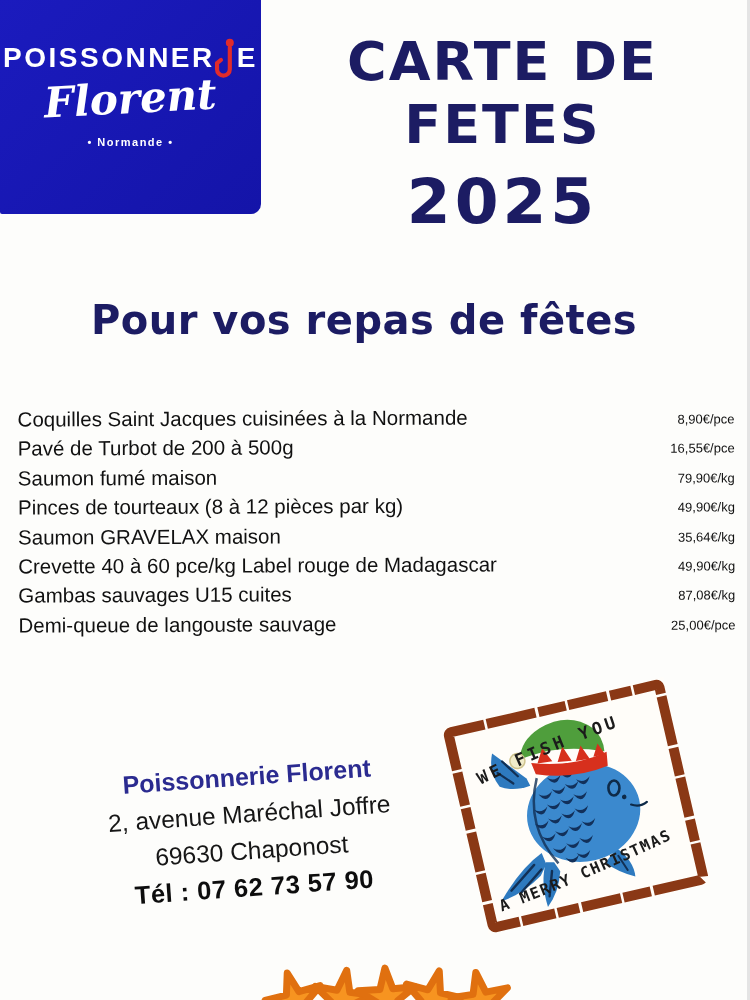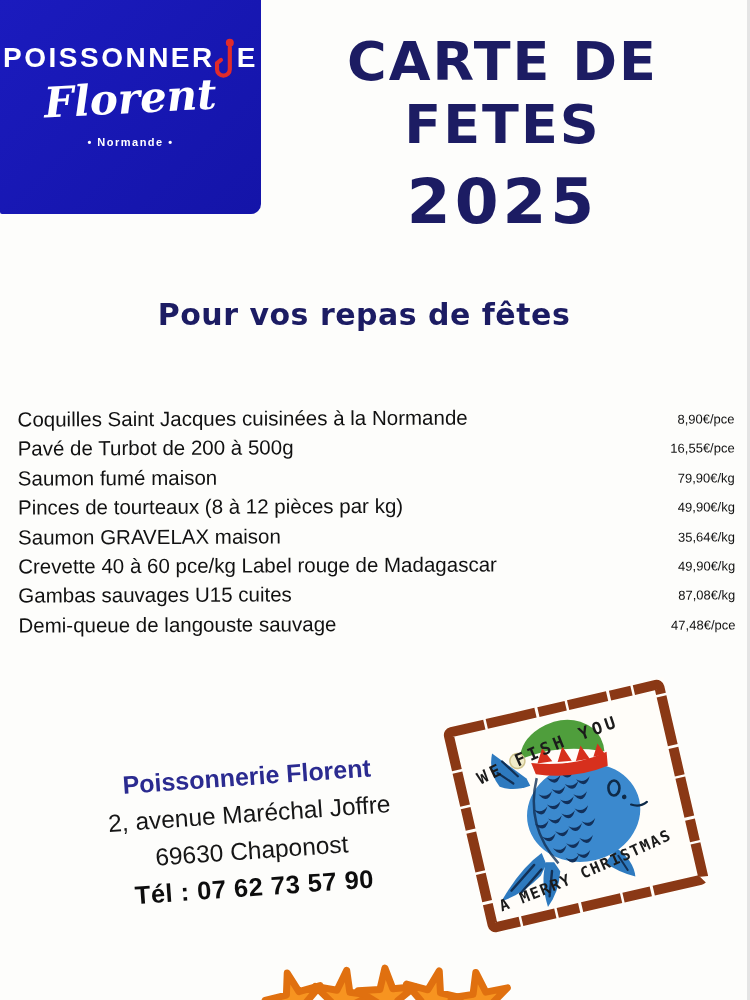--- a/index.html
+++ b/index.html
@@ -19,21 +19,21 @@
   .brand-city{color:#fff;font-size:11px;font-weight:bold;letter-spacing:1.5px;margin-top:16px;}
 
   
   .title-block{position:absolute;left:255px;right:0;top:30px;text-align:center;
                color:var(--title_navy);font-weight:bold;font-family:"DejaVu Sans",sans-serif;}
   .title-l1{font-size:54px;letter-spacing:2px;}
   .title-l2{font-size:63px;margin-top:9px;letter-spacing:4px;}
 
   
   .subtitle{position:absolute;top:297px;left:0;width:728px;text-align:center;
-            font-size:30px;font-weight:bold;color:var(--title_navy);
+            font-size:40px;font-weight:bold;color:var(--title_navy);
             font-family:"DejaVu Sans",sans-serif;letter-spacing:0.5px;}
 
   
   .menu{position:absolute;top:406px;left:18px;right:15px;transform:rotate(-0.25deg);}
   .mrow{display:flex;justify-content:space-between;align-items:baseline;height:29.4px;}
   .iname{font-size:20.5px;color:var(--text_black);white-space:nowrap;}
   .iprice{font-size:13px;color:var(--text_black);white-space:nowrap;}
 
   
   .contact{position:absolute;left:78px;top:762px;width:345px;text-align:center;transform:rotate(-4deg);}
@@ -100,21 +100,21 @@
     <div class="mrow">
       <span class="iname">Crevette 40 à 60 pce/kg Label rouge de Madagascar</span>
       <span class="iprice">49,90€/kg</span>
     </div>
     <div class="mrow">
       <span class="iname">Gambas sauvages U15 cuites</span>
       <span class="iprice">87,08€/kg</span>
     </div>
     <div class="mrow">
       <span class="iname">Demi-queue de langouste sauvage</span>
-      <span class="iprice">47,48€/pce</span>
+      <span class="iprice">25,00€/pce</span>
     </div>
   </div>
 
   <div class="contact">
     <div class="contact-name">Poissonnerie Florent</div>
     <div class="contact-line">2, avenue Maréchal Joffre</div>
     <div class="contact-line">69630 Chaponost</div>
     <div class="contact-phone">Tél : 07 62 73 57 90</div>
   </div>
 

